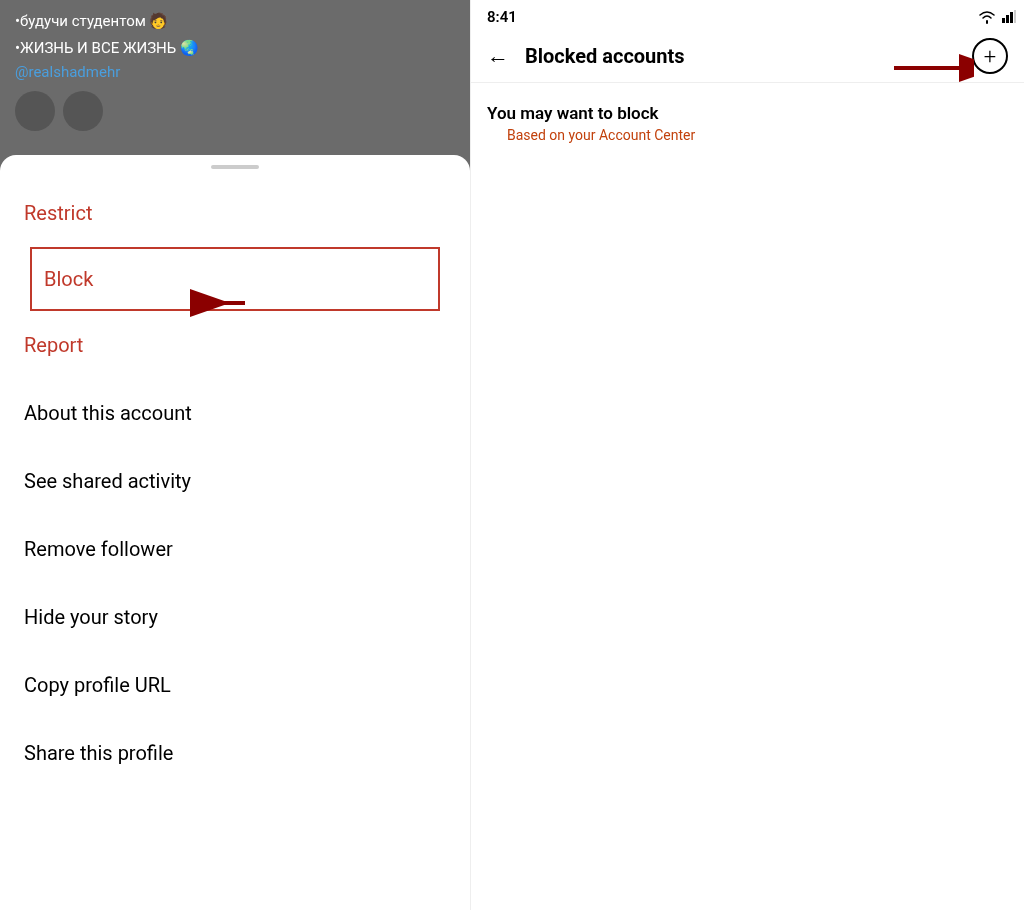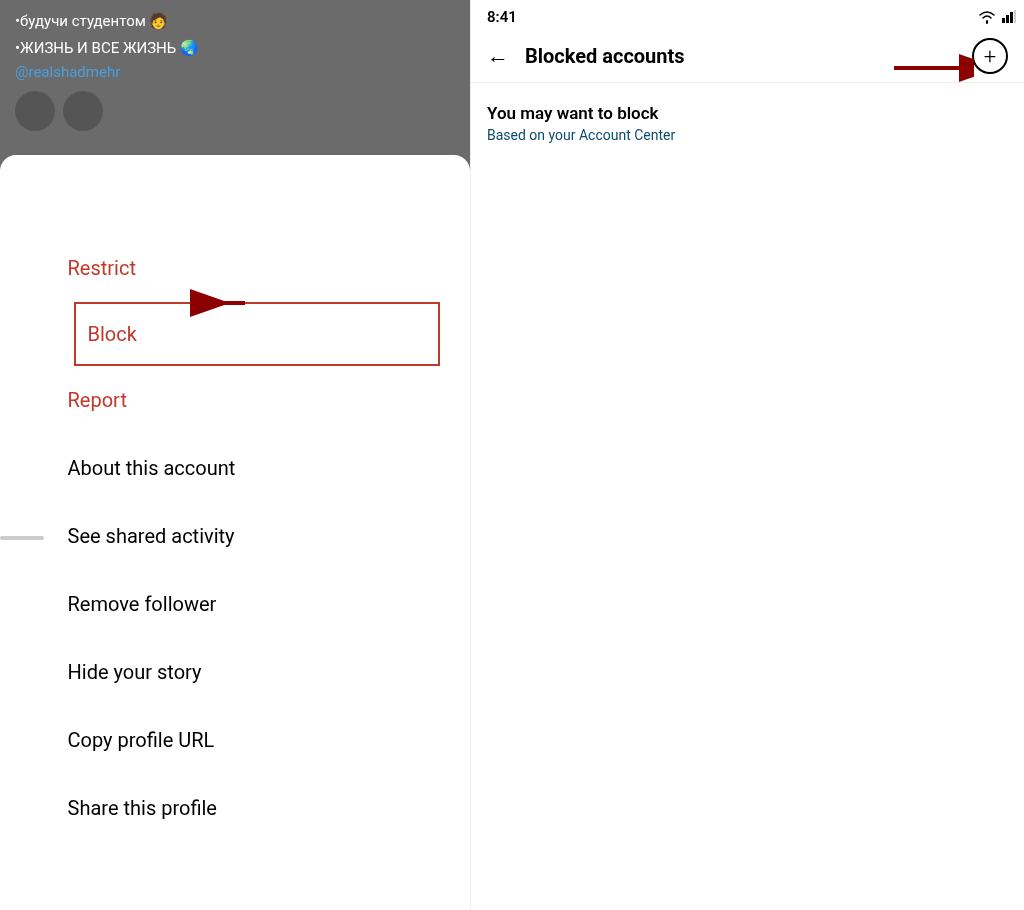--- a/index.html
+++ b/index.html
@@ -68,21 +68,21 @@
     
     .bottom-sheet-handle-area {
       position: absolute;
       top: 155px;
       left: 0;
       width: 470px;
       background: #fff;
       height: 755px;
       border-radius: 16px 16px 0 0;
       display: flex;
-      flex-direction: row;
+      flex-direction: column;
       align-items: center;
     }
 
     .handle-bar {
       width: 48px;
       height: 4px;
       background: #ccc;
       border-radius: 2px;
       margin-top: 10px;
     }
@@ -191,21 +191,22 @@
 
     .section-title {
       font-size: 17px;
       font-weight: 600;
       color: #000;
       margin-bottom: 4px;
     }
 
     .section-subtitle {
       font-size: 14px;
-      color: #0c4a6e;
+      color: #c2410c;
+      margin-left: 20px;
     }
 
     
     .red-arrow-right {
       position: absolute;
       top: 38px;
       right: 50px;
     }
 
     .red-arrow-left {

